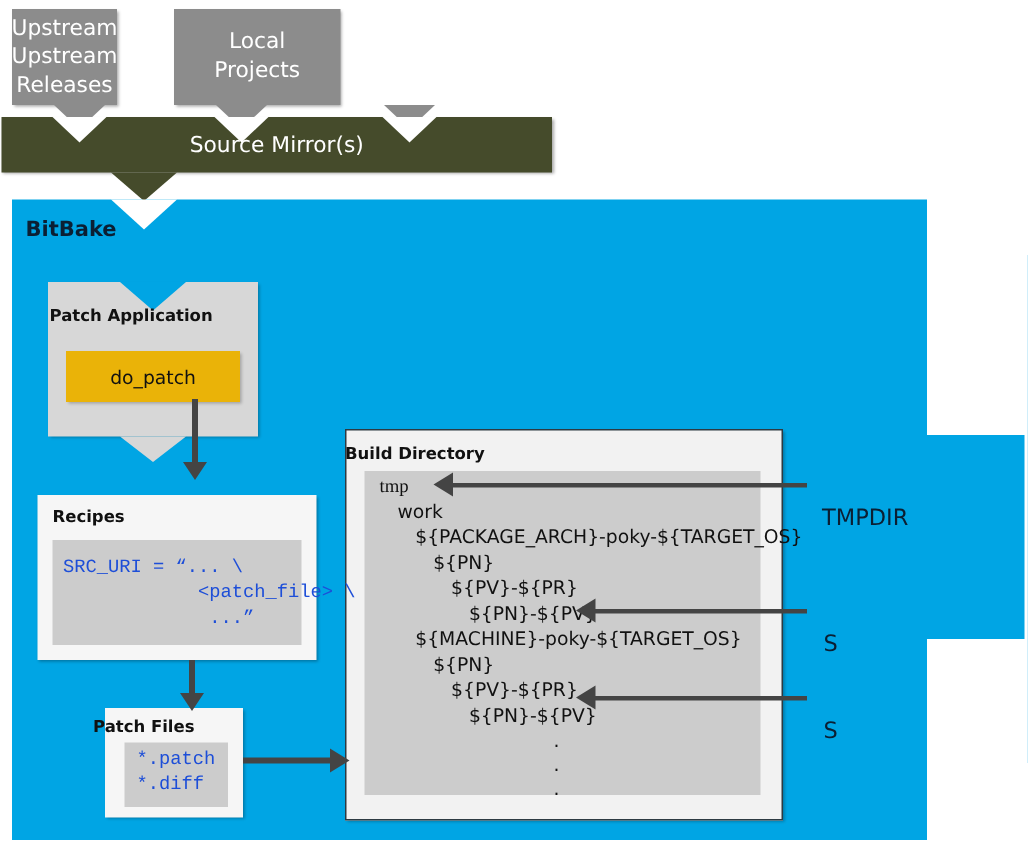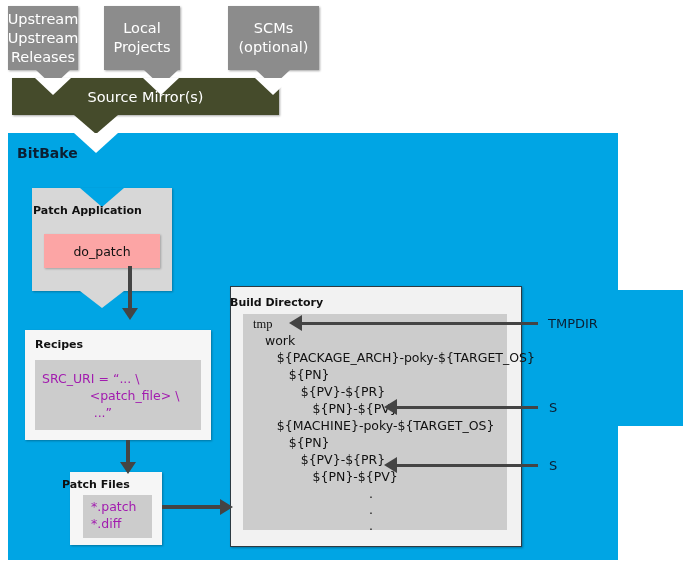--- a/index.html
+++ b/index.html
@@ -117,44 +117,45 @@
   }
   
   .greytab {
     width: 0; height: 0;
     border-left: 22px solid transparent;
     border-right: 22px solid transparent;
     border-top: 17px solid #d7d7d7;
     z-index: 2;
   }
   .greenbox {
-    background: #fca5a5;
+    background: #eab308;
     color: #111111;
     font-size: 12.5px;
     box-shadow: 1px 1px 2px rgba(0,0,0,0.25);
     z-index: 4;
   }
 
   
   .panel-white {
     background: #f6f6f6;
     box-shadow: 1px 1px 2px rgba(0,0,0,0.3);
     z-index: 2;
   }
   .panel-white.bordered { border: 1px solid #2d3a42; background: #f2f2f2; }
   .inner-grey {
     background: #cccccc;
     z-index: 3;
   }
   .code {
-    color: #a21caf;
+    color: #1d4ed8;
     font-size: 12.5px;
     line-height: 17px;
     white-space: pre;
     z-index: 4;
+    font-family: Liberation Mono, monospace;
   }
   .tree {
     color: #111111;
     font-size: 12.5px;
     line-height: 16.5px;
     white-space: pre;
     z-index: 4;
   }
 
   
@@ -182,22 +183,23 @@
   }
   .arrow-head-left {
     width: 0; height: 0;
     border-top: 8px solid transparent;
     border-bottom: 8px solid transparent;
     border-right: 13px solid #444444;
     z-index: 8;
   }
   .callout-label {
     color: #0b1f33;
-    font-size: 13px;
+    font-size: 15px;
     z-index: 9;
+    margin-top: 20px;
   }
   .dots {
     color: #111111;
     font-size: 12.5px;
     line-height: 16px;
     text-align: center;
     z-index: 4;
   }
 </style>
 </head>
@@ -210,37 +212,31 @@
 
   <div class="abs srcbox center-text" style="left:8px; top:6px; width:70px; height:64px;">
     <div>
       <span>Upstream</span>
       <span>Upstream</span>
       <span>Releases</span>
     </div>
   </div>
   <div class="abs srctab" style="left:36px; top:70px;"></div>
 
-  <div class="abs srcbox center-text" style="left:104px; top:6px; width:76px; height:64px;">
+  <div class="abs srcbox center-text" style="left:116px; top:6px; width:111px; height:64px;">
     <div>
       <span>Local</span>
       <span>Projects</span>
     </div>
   </div>
   <div class="abs srctab" style="left:144px; top:70px;"></div>
 
-  <div class="abs srcbox center-text" style="left:228px; top:6px; width:91px; height:64px;">
-    <div>
-      <span>SCMs</span>
-      <span>(optional)</span>
-    </div>
-  </div>
   <div class="abs srctab" style="left:256px; top:70px;"></div>
 
-  <div class="abs mirrorbar center-text" style="left:12px; top:78px; width:267px; height:37px;">
+  <div class="abs mirrorbar center-text" style="left:1px; top:78px; width:367px; height:37px;">
     <span>Source Mirror(s)</span>
   </div>
 
   <div class="abs notch-white" style="left:35px; top:78px;"></div>
   <div class="abs notch-white" style="left:143px; top:78px;"></div>
   <div class="abs notch-white" style="left:255px; top:78px;"></div>
 
   <div class="abs mirrortab" style="left:74px; top:115px;"></div>
 
   <div class="abs notch-white-blue" style="left:74px; top:133px;"></div>

